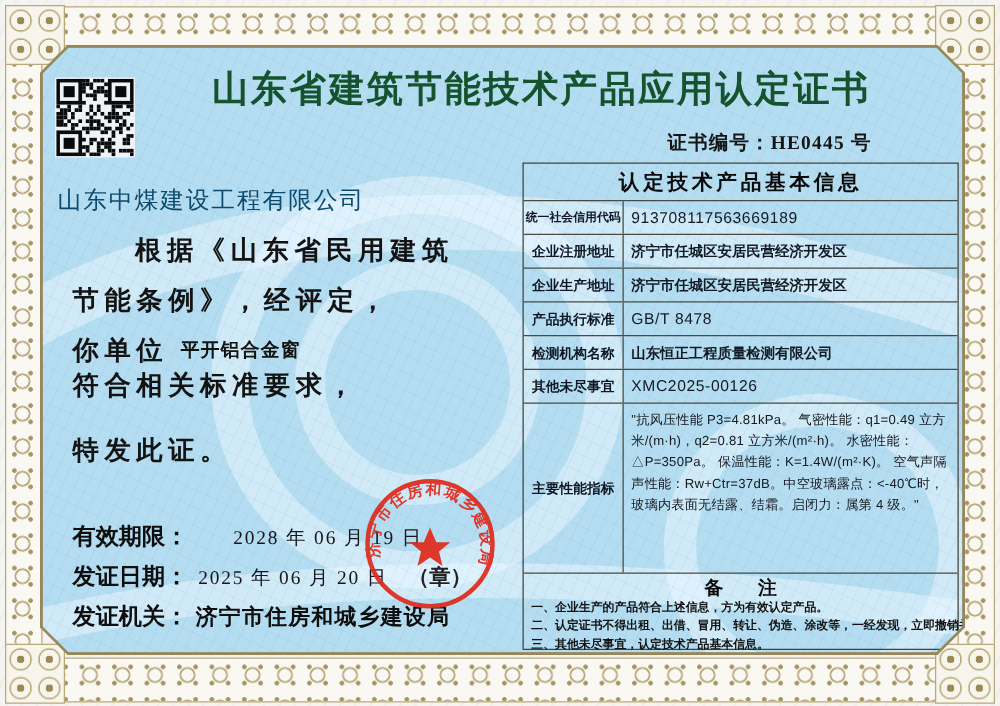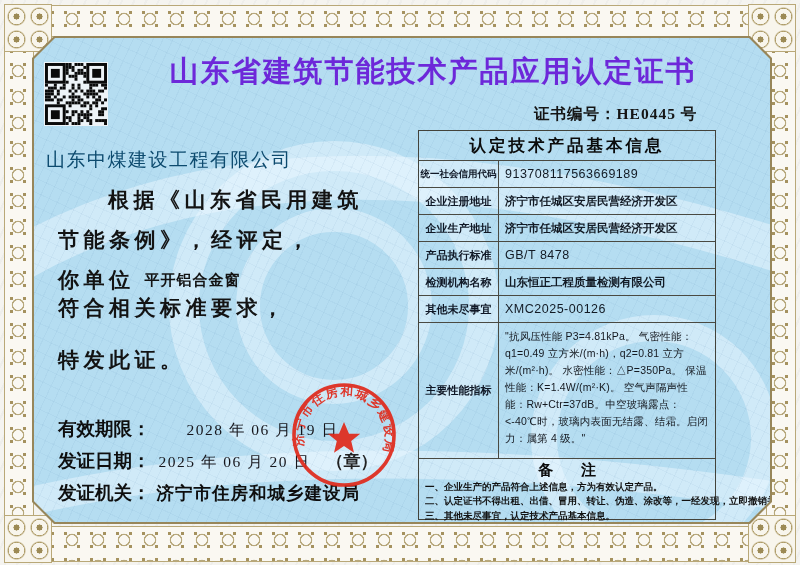--- a/index.html
+++ b/index.html
@@ -53,40 +53,40 @@
     background-image:
       repeating-linear-gradient(115deg, rgba(60,110,160,.06) 0 1px, transparent 1px 9px),
       repeating-linear-gradient(25deg, rgba(60,110,160,.05) 0 1px, transparent 1px 13px);
   }
   .c{position:absolute;z-index:1;}
 
   
   .title{
     left:70px;right:8px;top:14px;text-align:center;
     font-family:"Liberation Sans", sans-serif;
-    font-weight:700;font-size:29px;letter-spacing:2px;color:#6d28d9;
+    font-weight:700;font-size:29px;letter-spacing:2px;color:#14532d;
   }
   .certno{left:500px;top:66px;font-size:15.5px;font-weight:600;letter-spacing:1px;color:#151515;}
   .qr{left:10px;top:24px;width:62px;height:62px;background:#edf3f7;padding:1px;}
   .company{left:12px;top:109px;font-size:19px;letter-spacing:1.5px;color:#0c4a6e;font-family:Liberation Mono, monospace;}
   .bline{font-weight:700;font-size:21px;letter-spacing:4.5px;color:#131313;white-space:nowrap;}
   .b1{left:74px;top:148px;} .b2{left:24px;top:188px;}
   .b3{left:24px;top:228px;} .b4{left:24px;top:256px;} .b5{left:24px;top:308px;}
   .product{font-size:15px;font-weight:600;letter-spacing:1px;margin-left:10px;vertical-align:2px;}
   .drow{left:24px;display:flex;align-items:baseline;white-space:nowrap;}
   .d1{top:378px;gap:28px;} .d2{top:410px;} .d3{top:442px;}
   .dlabel{font-weight:700;font-size:18.5px;color:#0e0e0e;}
   .dvalue{font-size:15.5px;margin-left:8px;letter-spacing:1.5px;color:#16161c;}
   .dauth{font-weight:700;font-size:17.5px;margin-left:6px;letter-spacing:1px;color:#0e0e0e;}
   .sealmark{font-size:17px;margin-left:16px;font-weight:600;color:#222;}
   .seal{left:254px;top:340px;width:112px;height:112px;z-index:2;opacity:.93;}
 
   
   .itable{
-    left:384px;top:92px;width:298px;height:390px;
+    left:384px;top:92px;width:349px;height:390px;
     border:1.5px solid #43433b;box-sizing:border-box;
     display:flex;flex-direction:column;color:#10161e;
   }
   .ttitle{
     height:29px;flex:0 0 29px;display:flex;align-items:center;justify-content:center;
     font-weight:700;font-size:16.5px;letter-spacing:3px;color:#0b0b0b;
   }
   .trow{display:flex;border-top:1px solid #4a4a42;flex:0 0 27px;box-sizing:border-box;}
   .trow.perf{flex:0 0 136px;}
   .tlabel{

